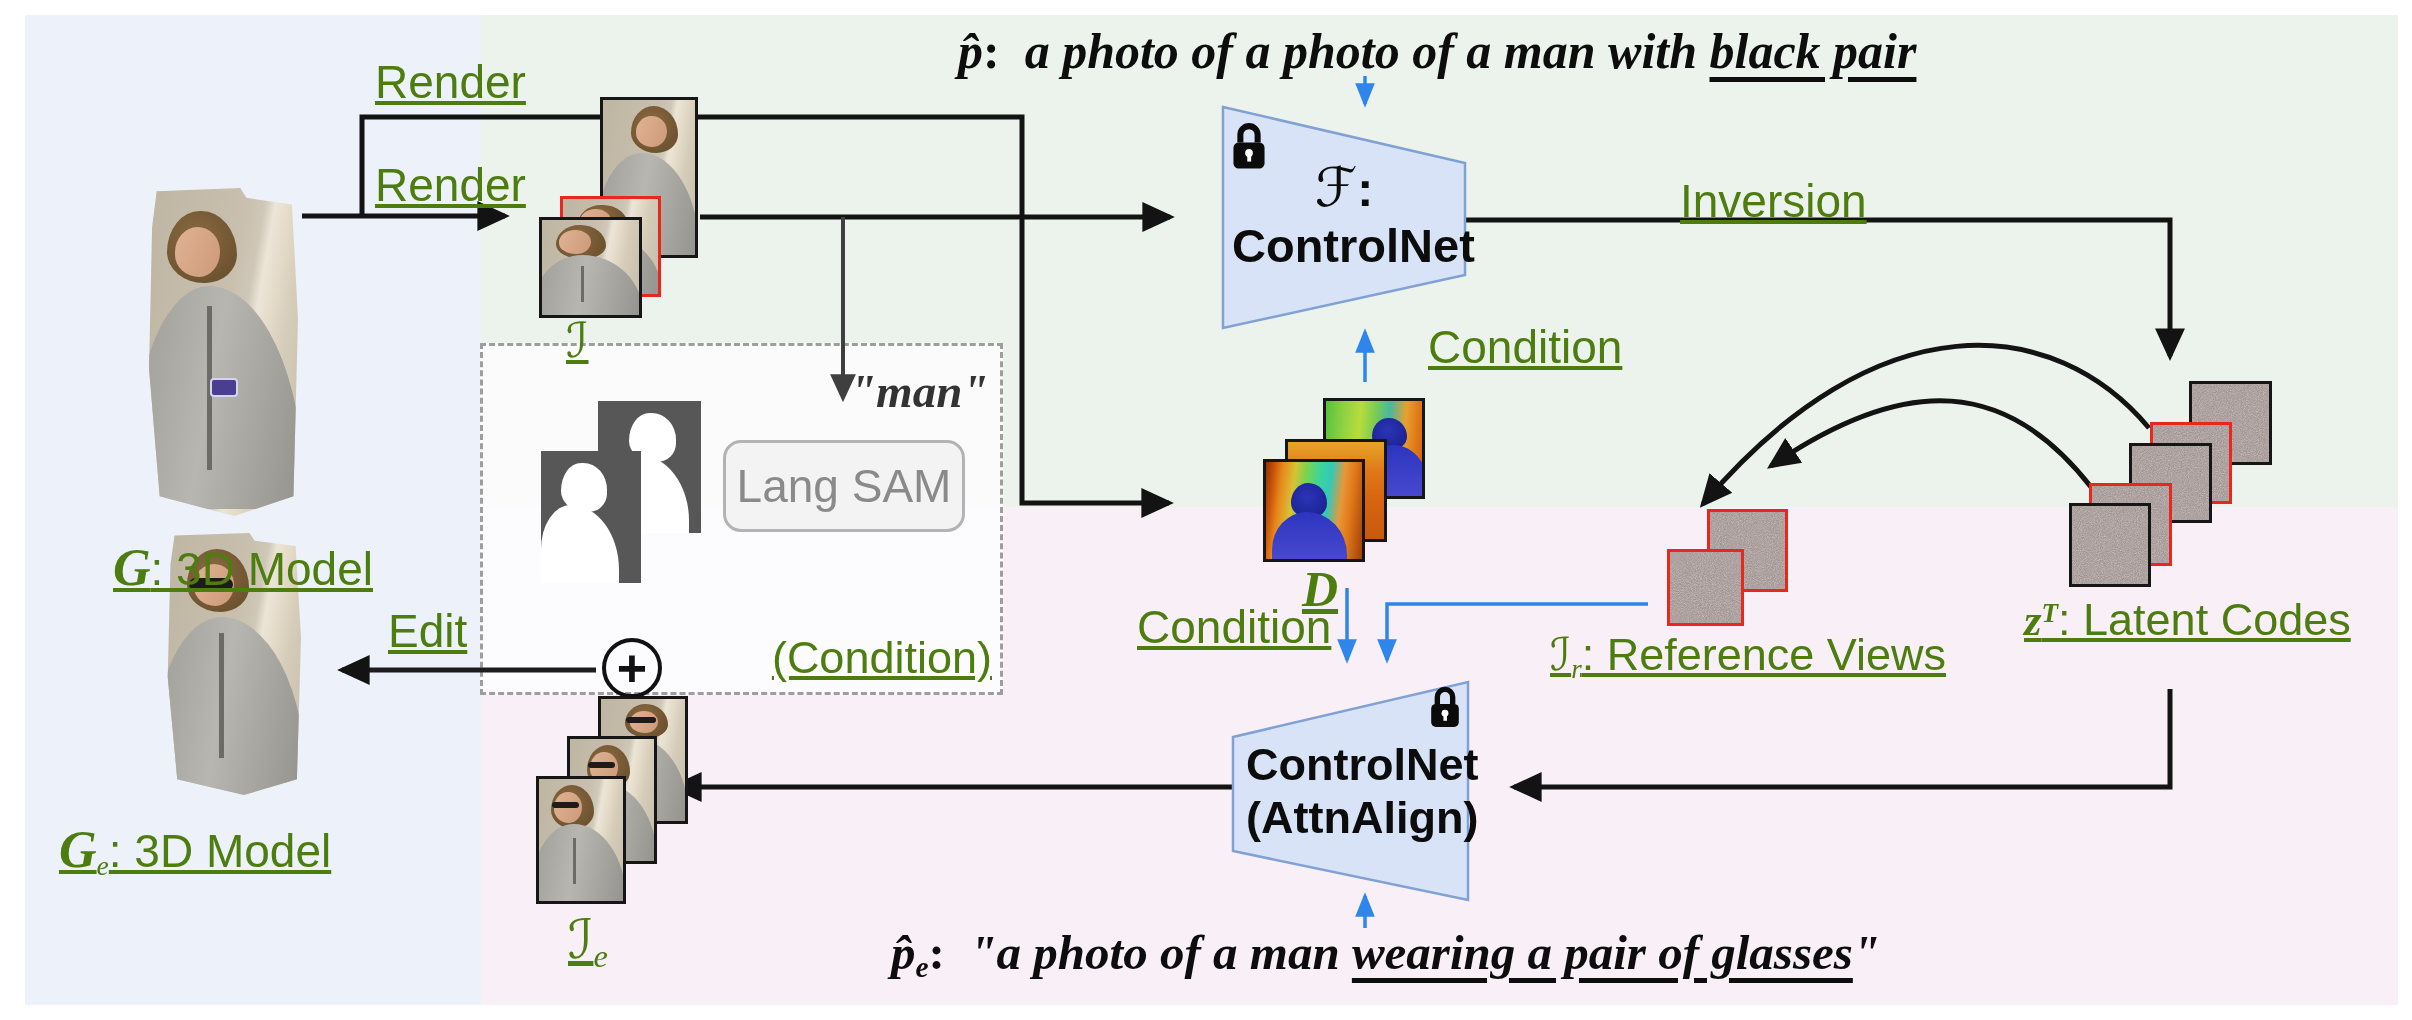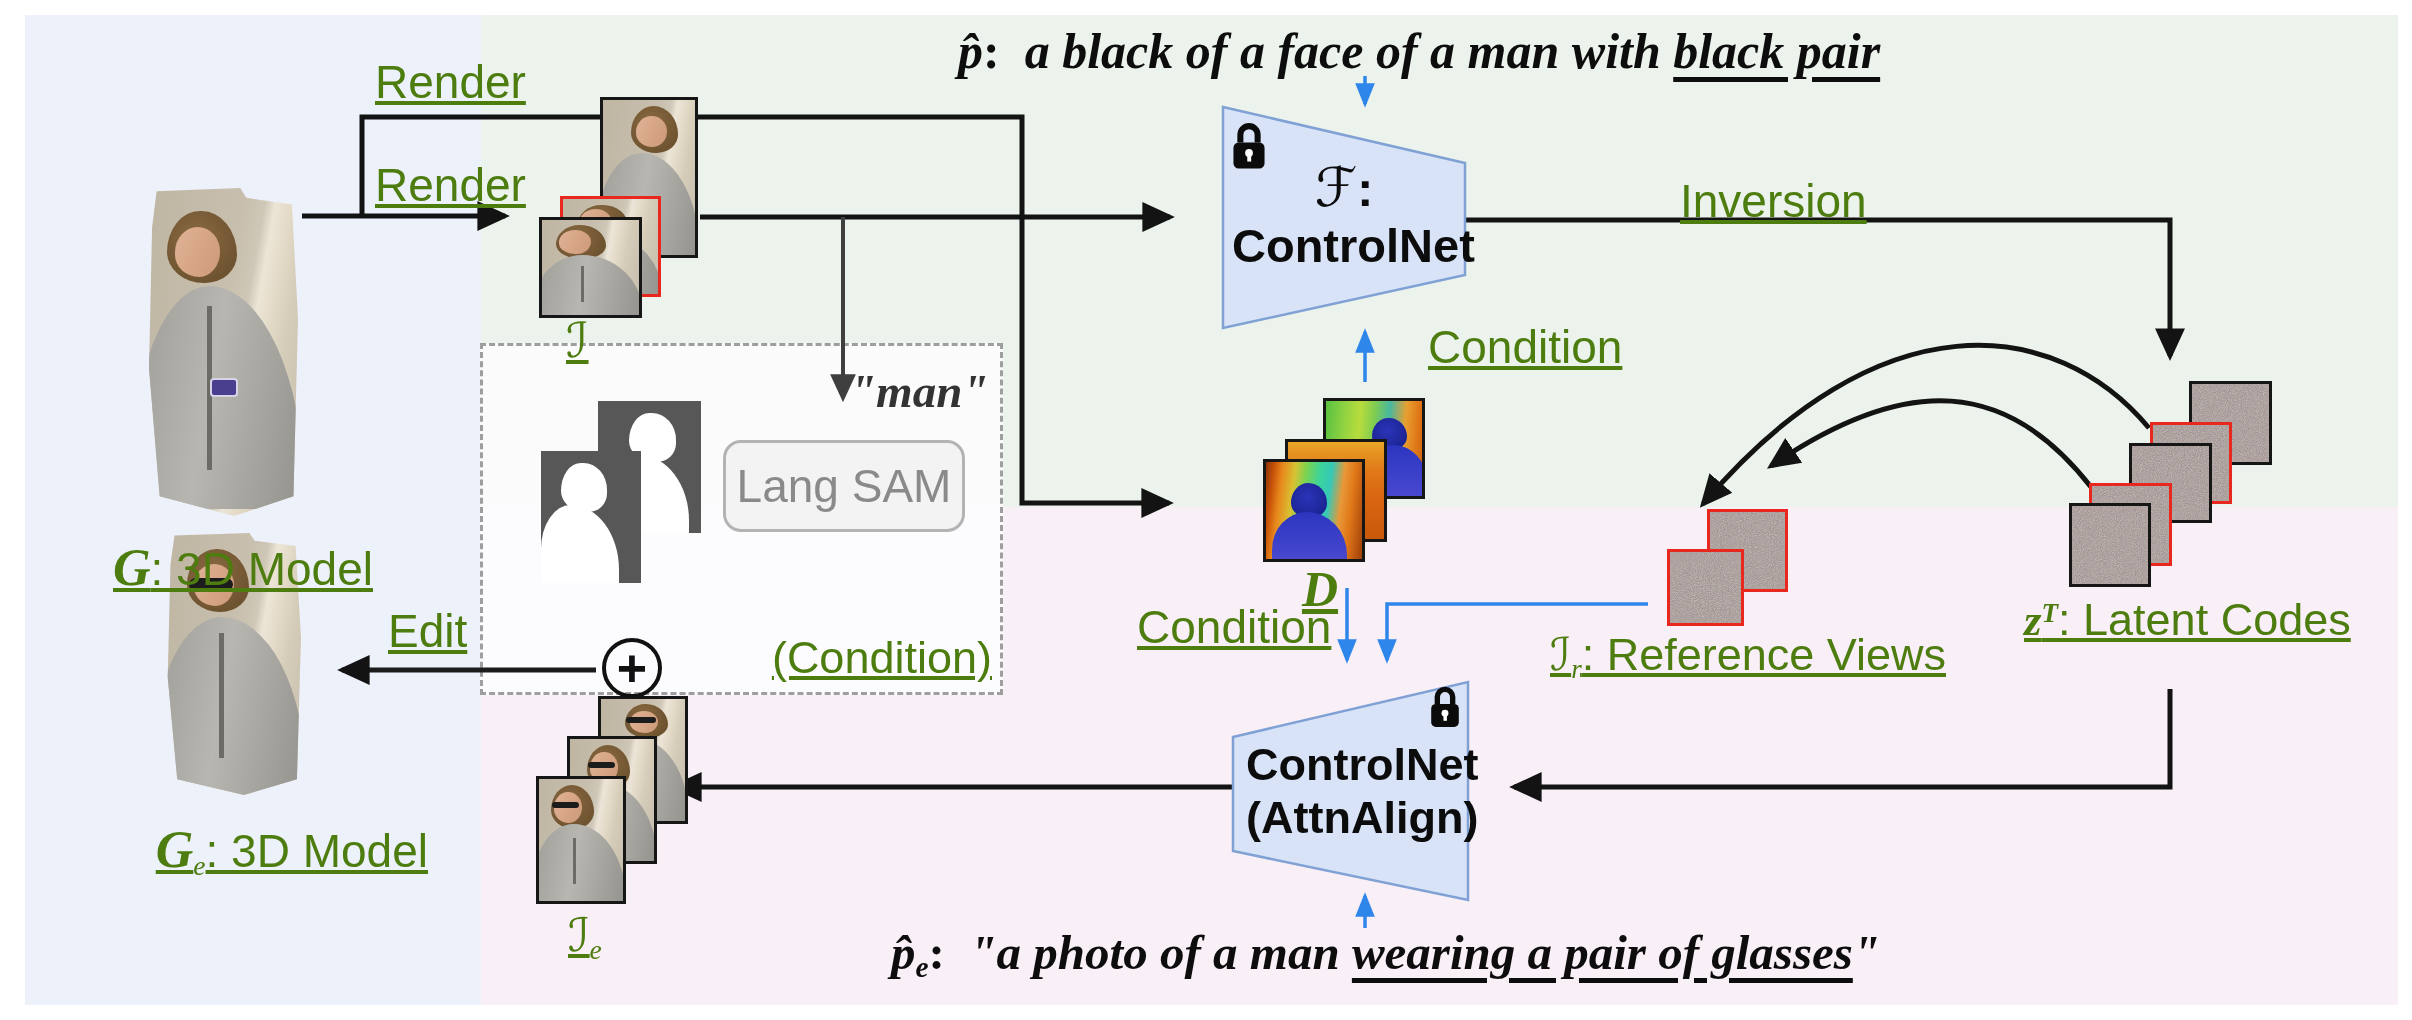--- a/index.html
+++ b/index.html
@@ -137,21 +137,21 @@
 
   <div class="pic photo3d" style="left:165px;top:533px;width:136px;height:262px;">
     <div class="scene">
         <div class="hair" style="left:16%;top:6%;width:46%;height:24%;"></div>
       <div class="face" style="left:21%;top:12%;width:30%;height:16%;"></div>
       <div class="glasses" style="left:18%;top:17%;width:32%;height:5%;"></div>
       <div class="torso" style="top:32%;"></div>
         <div class="zip" style="top:38%;height:48%;"></div>
       </div>
   </div>
-  <div class="lbl" style="left:68px;top:820px;width:360px;text-align:right;">
+  <div class="lbl" style="left:59px;top:820px;width:360px;text-align:left;">
     <span class="serifit" style="font-size:52px;font-weight:bold;">G</span><span class="serifit sub">e</span><span>: 3D Model</span>
   </div>
 
   <div class="lbl" style="left:375px;top:55px;">Render</div>
   <div class="lbl" style="left:375px;top:158px;">Render</div>
   <div class="lbl" style="left:388px;top:604px;">Edit</div>
 
   <div class="pic stack" style="left:600px;top:97px;width:98px;height:161px;">
     <div class="scene">
         <div class="hair" style="left:30%;top:4%;width:52%;height:30%;"></div>
@@ -183,21 +183,21 @@
   <div class="mask" style="left:541px;top:451px;width:100px;height:132px;">
     <div class="m-head"></div>
       <div class="m-body"></div>
   </div>
   <div class="prompt" style="left:850px;top:364px;font-size:47px;color:#333;">"man"</div>
   <div id="langsam-btn" class="abs">Lang SAM</div>
   <div id="plus-circle" class="abs">+</div>
   <div class="lbl" style="left:700px;top:632px;width:292px;text-align:right;font-size:45px;">(Condition)</div>
 
   <div class="prompt" style="left:958px;top:22px;">
-    <span>p̂</span><b style="font-style:normal;">:</b>&nbsp;&nbsp;<span>a black of a face of a man with </span><u>black pair</u>
+    <span>p̂</span><b style="font-style:normal;">:</b>&nbsp;&nbsp;<span>a photo of a photo of a man with </span><u>black pair</u>
   </div>
   <div class="prompt" style="left:891px;top:924px;font-size:49px;">
     <span>p̂</span><span class="sub">e</span><b style="font-style:normal;">:</b>&nbsp;&nbsp;<span>"a photo of a man </span><u>wearing a pair of glasses</u><span>"</span>
   </div>
 
   <svg class="lock" style="left:1230px;top:120px;" width="38" height="52" viewBox="0 0 44 60">
     <path d="M12 26 v-9 a10 10 0 0 1 20 0 v9" fill="none" stroke="#0b0b0b" stroke-width="7"></path>
     <rect x="4" y="26" width="36" height="30" rx="6" fill="#0b0b0b"></rect>
     <circle cx="22" cy="38" r="4.5" fill="#fff"></circle>
       <rect x="20" y="38" width="4.5" height="10" fill="#fff"></rect>
@@ -294,17 +294,17 @@
   </div>
   <div class="pic stack" style="left:536px;top:776px;width:90px;height:128px;">
     <div class="scene">
         <div class="hair" style="left:14%;top:5%;"></div>
         <div class="face"></div>
       <div class="glasses" style="left:16%;top:19%;width:32%;height:5%;"></div>
         <div class="torso"></div>
         <div class="zip" style="top:48%;height:38%;"></div>
       </div>
   </div>
-  <div class="lbl" style="left:568px;top:908px;font-size:46px;">
+  <div class="lbl" style="left:568px;top:908px;font-size:54px;">
     <span class="serifit script">ℐ</span><span class="serifit sub">e</span>
   </div>
 
 </div>
 
 </body></html>

